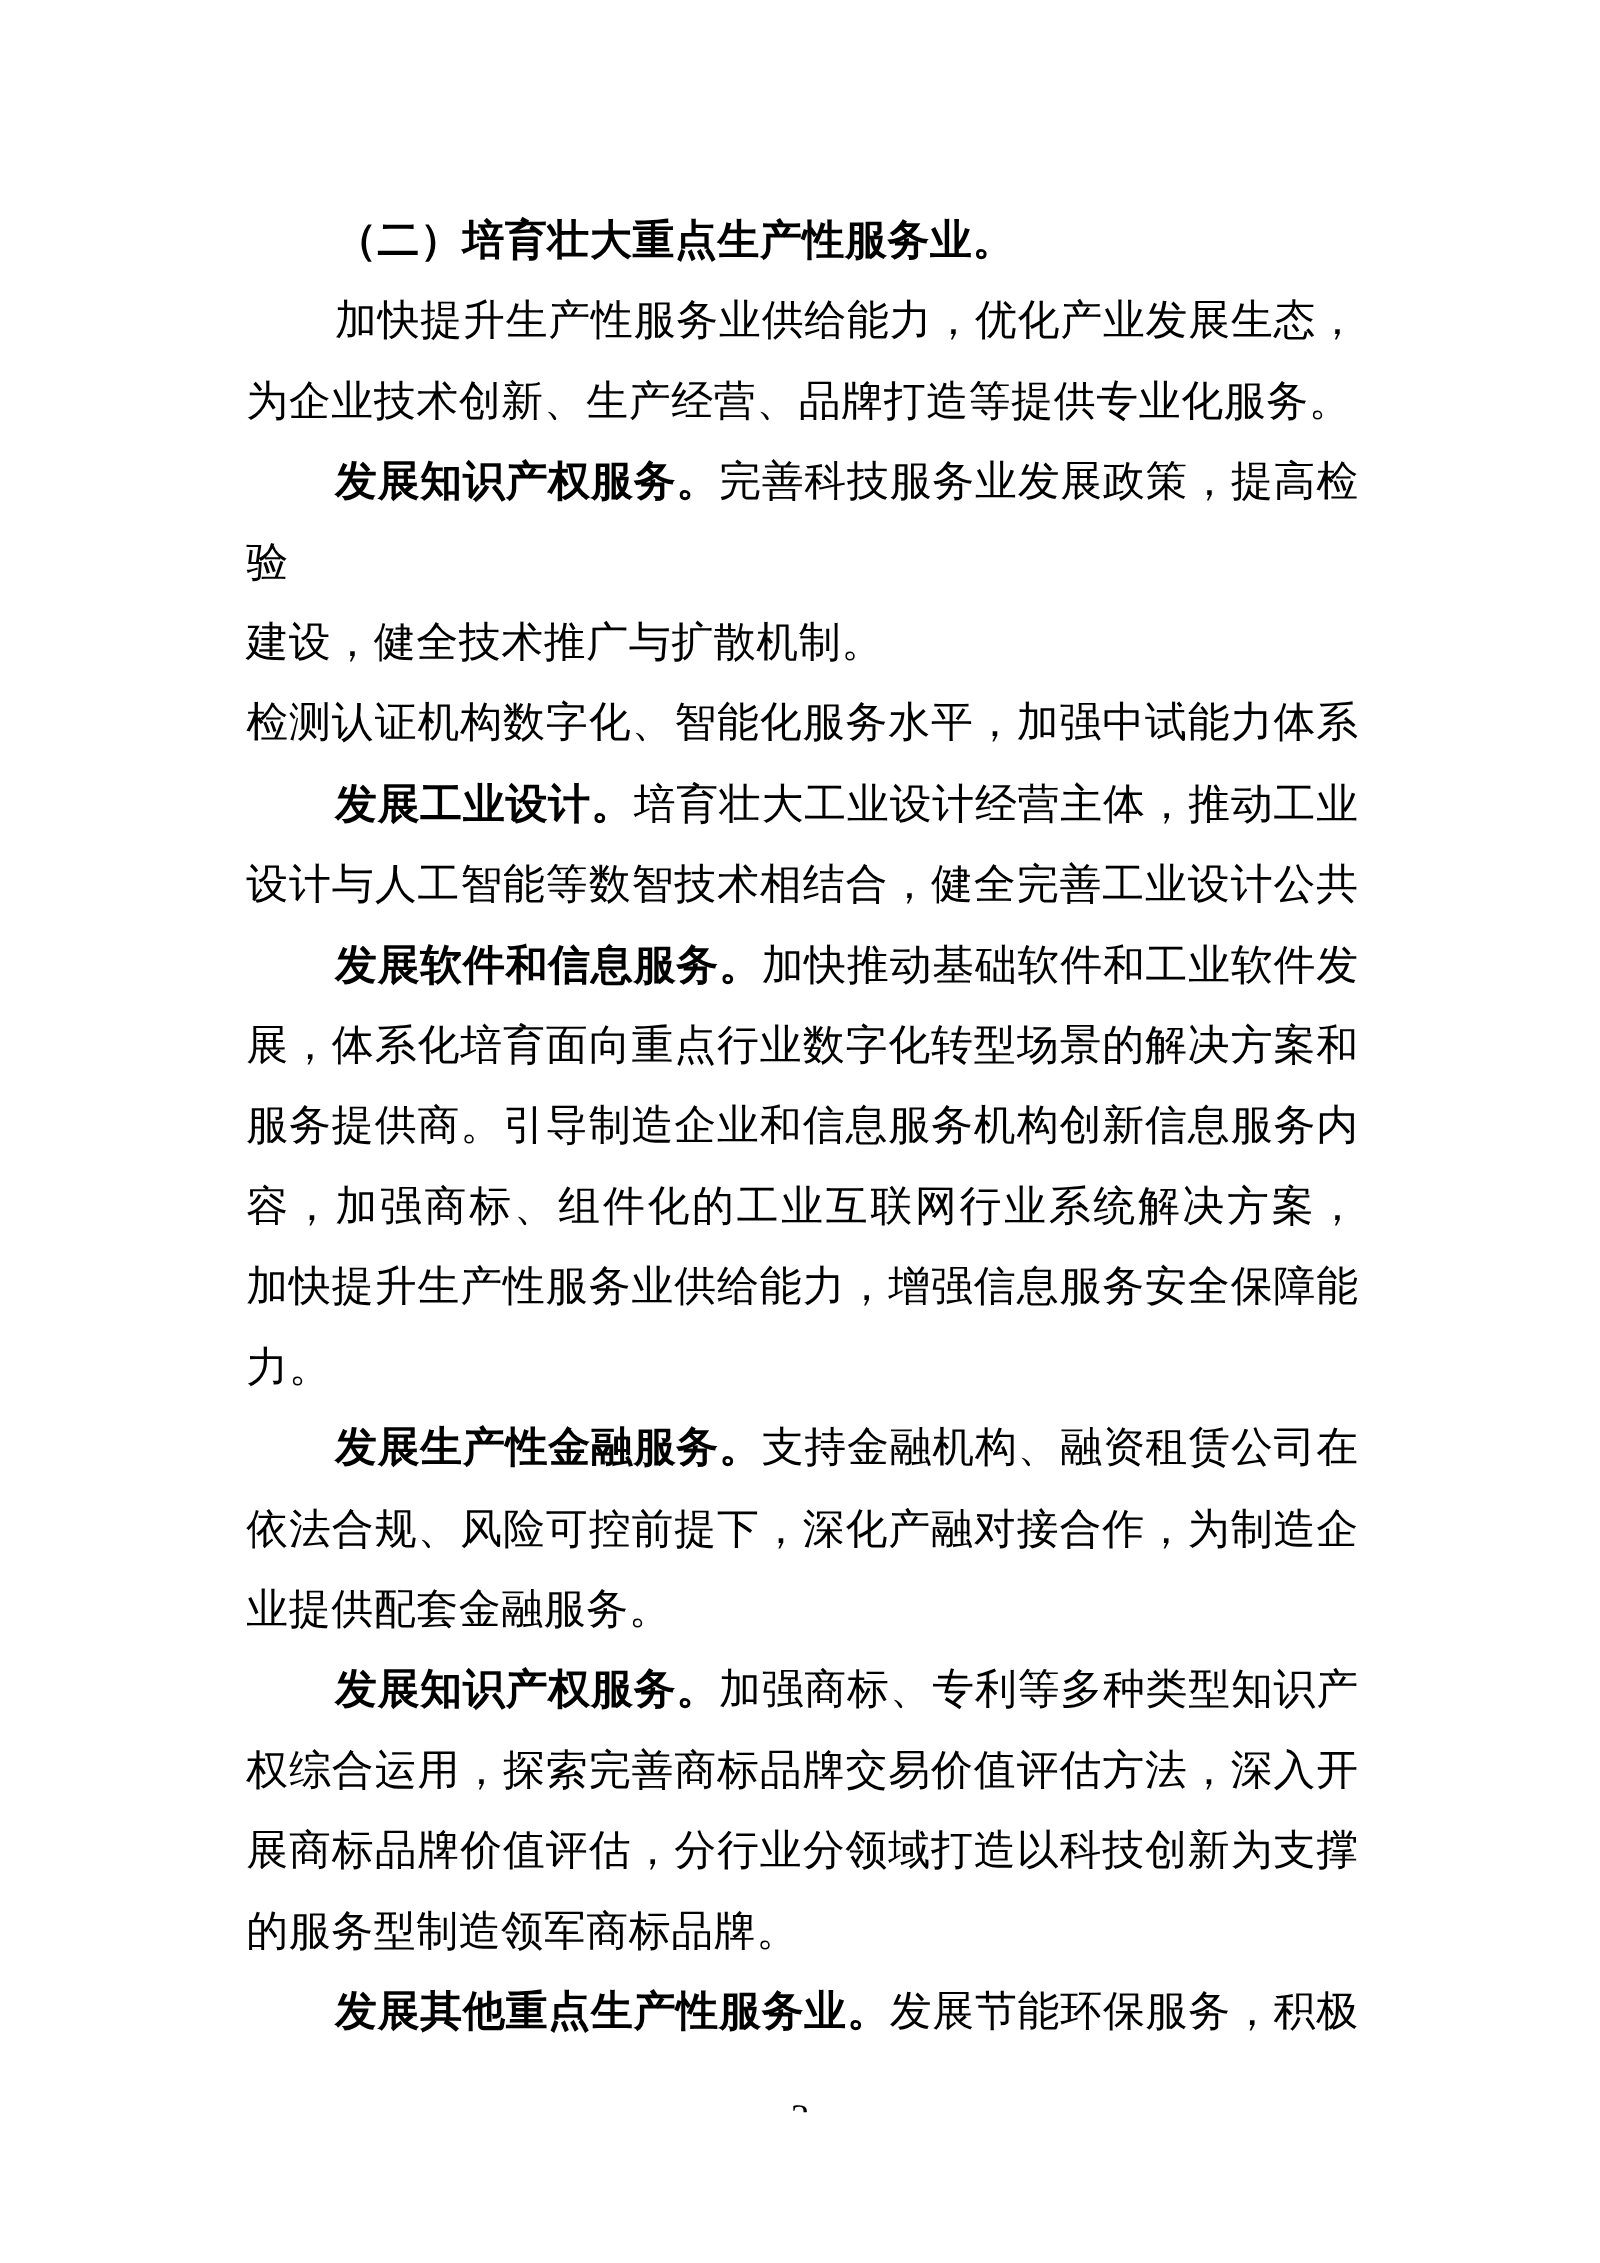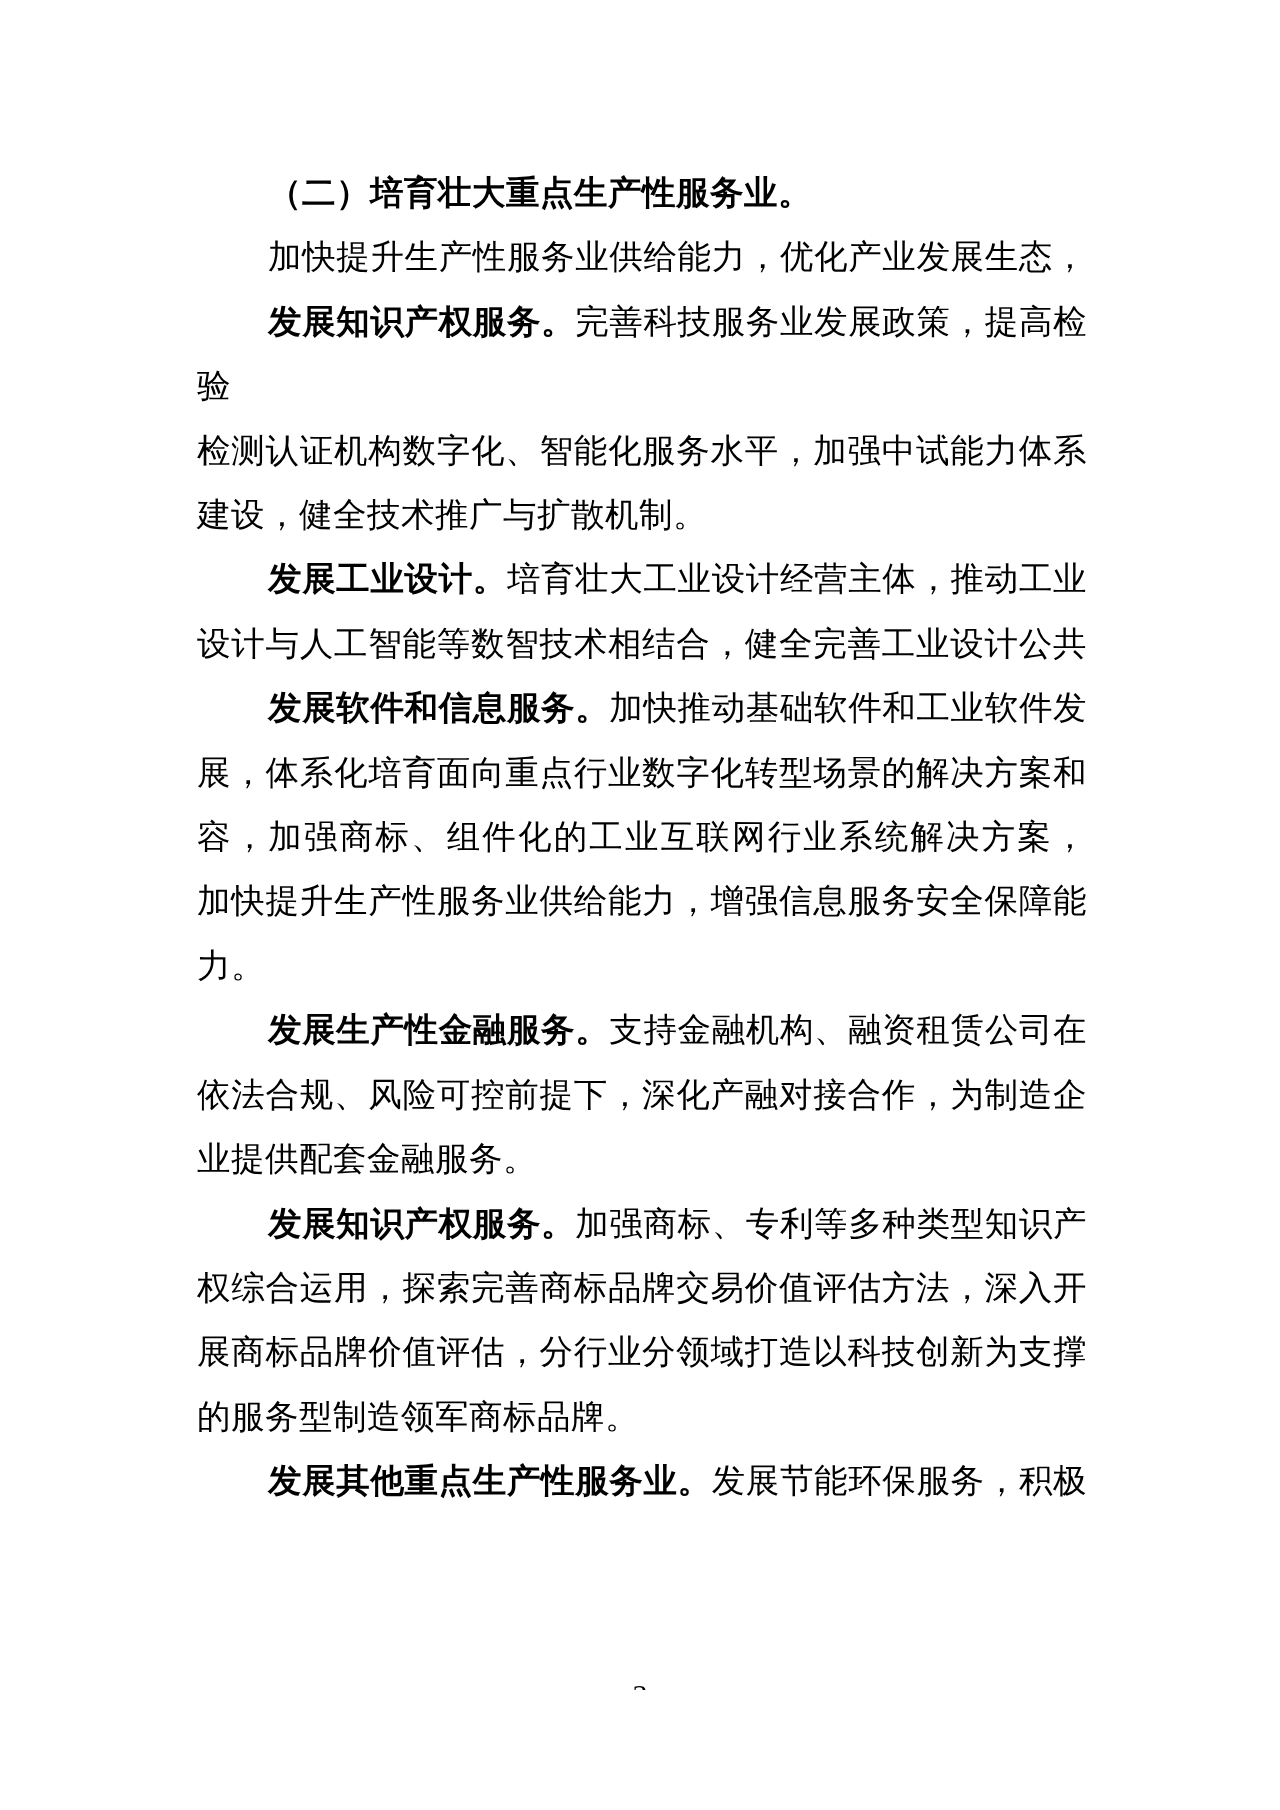--- a/index.html
+++ b/index.html
@@ -51,27 +51,29 @@
     color: #000000;
   }
 </style>
 </head>
 <body>
 
 <div class="page">
   <div class="text-block">
       <div class="line indent heading"><b>（二）培育壮大重点生产性服务业。</b></div>
       <div class="line fill indent"><span>加快提升生产性服务业供给能力，优化产业发展生态，</span></div>
+      <div class="line"><span>为企业技术创新、生产经营、品牌打造等提供专业化服务。</span></div>
       <div class="line fill indent"><b>发展知识产权服务。</b><span>完善科技服务业发展政策，提高检验</span></div>
+      <div class="line"><span>建设，健全技术推广与扩散机制。</span></div>
       <div class="line fill"><span>检测认证机构数字化、智能化服务水平，加强中试能力体系</span></div>
-      <div class="line"><span>建设，健全技术推广与扩散机制。</span></div>
       <div class="line fill indent"><b>发展工业设计。</b><span>培育壮大工业设计经营主体，推动工业</span></div>
       <div class="line fill"><span>设计与人工智能等数智技术相结合，健全完善工业设计公共</span></div>
       <div class="line fill indent"><b>发展软件和信息服务。</b><span>加快推动基础软件和工业软件发</span></div>
       <div class="line fill"><span>展，体系化培育面向重点行业数字化转型场景的解决方案和</span></div>
+      <div class="line fill"><span>服务提供商。引导制造企业和信息服务机构创新信息服务内</span></div>
       <div class="line fill"><span>容，加强商标、组件化的工业互联网行业系统解决方案，</span></div>
       <div class="line fill"><span>加快提升生产性服务业供给能力，增强信息服务安全保障能</span></div>
       <div class="line"><span>力。</span></div>
       <div class="line fill indent"><b>发展生产性金融服务。</b><span>支持金融机构、融资租赁公司在</span></div>
       <div class="line fill"><span>依法合规、风险可控前提下，深化产融对接合作，为制造企</span></div>
       <div class="line"><span>业提供配套金融服务。</span></div>
       <div class="line fill indent"><b>发展知识产权服务。</b><span>加强商标、专利等多种类型知识产</span></div>
       <div class="line fill"><span>权综合运用，探索完善商标品牌交易价值评估方法，深入开</span></div>
       <div class="line fill"><span>展商标品牌价值评估，分行业分领域打造以科技创新为支撑</span></div>
       <div class="line"><span>的服务型制造领军商标品牌。</span></div>

